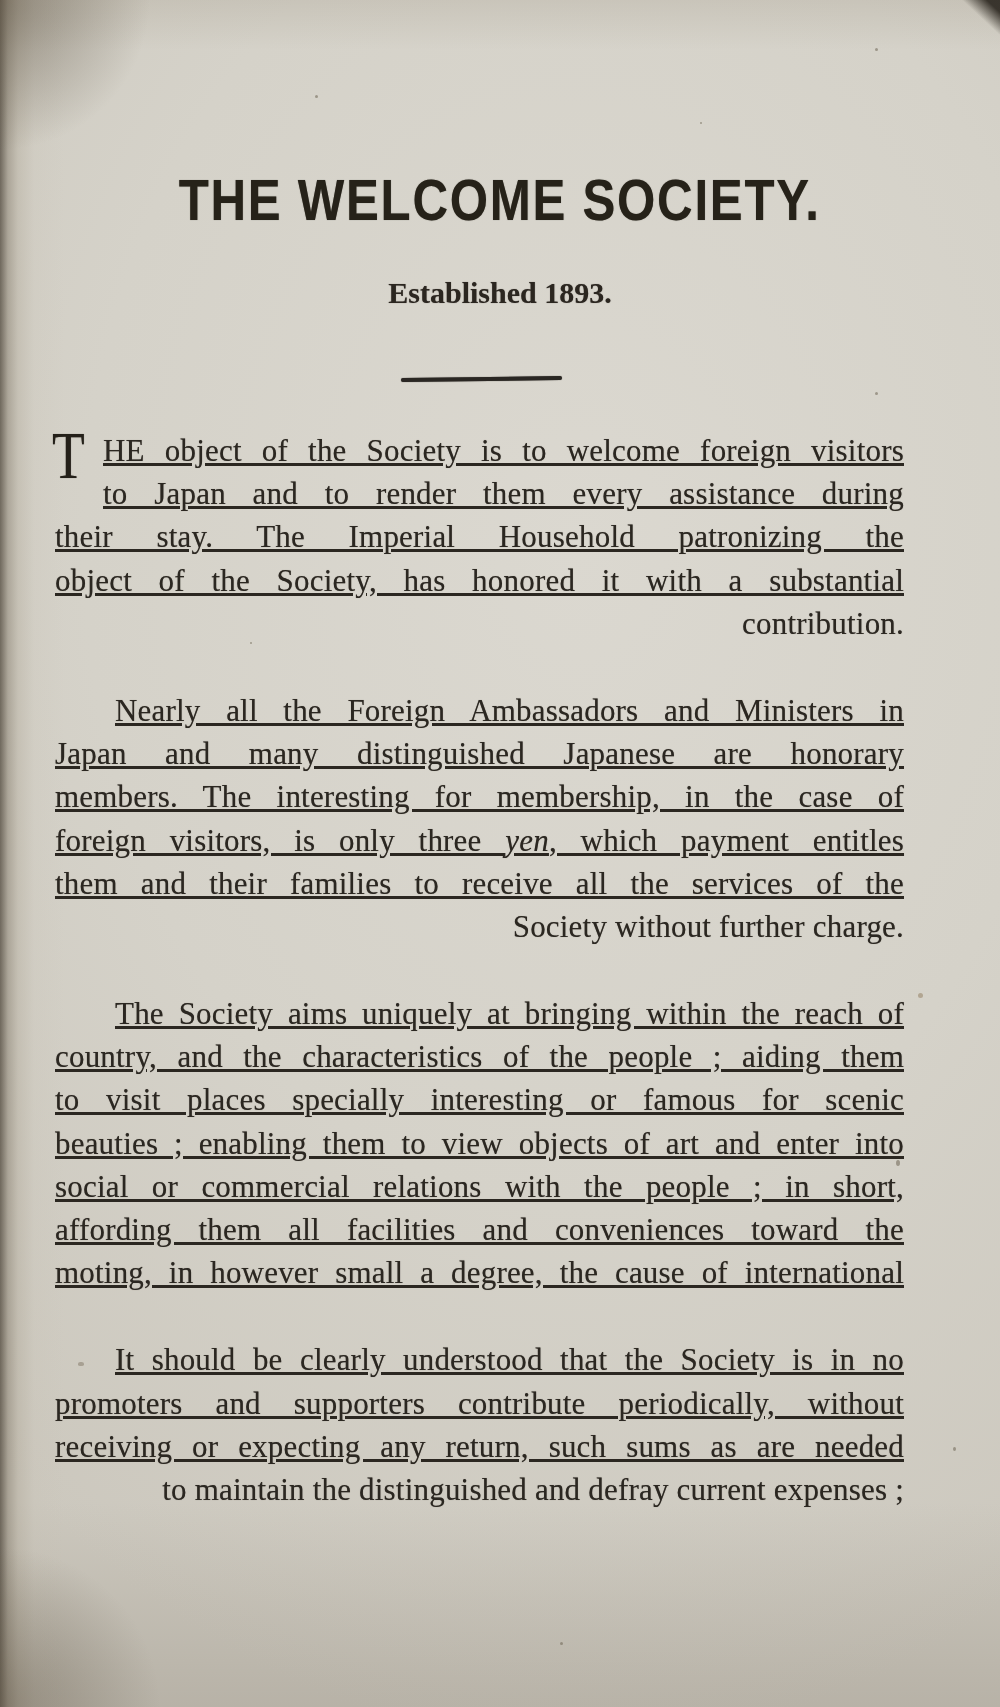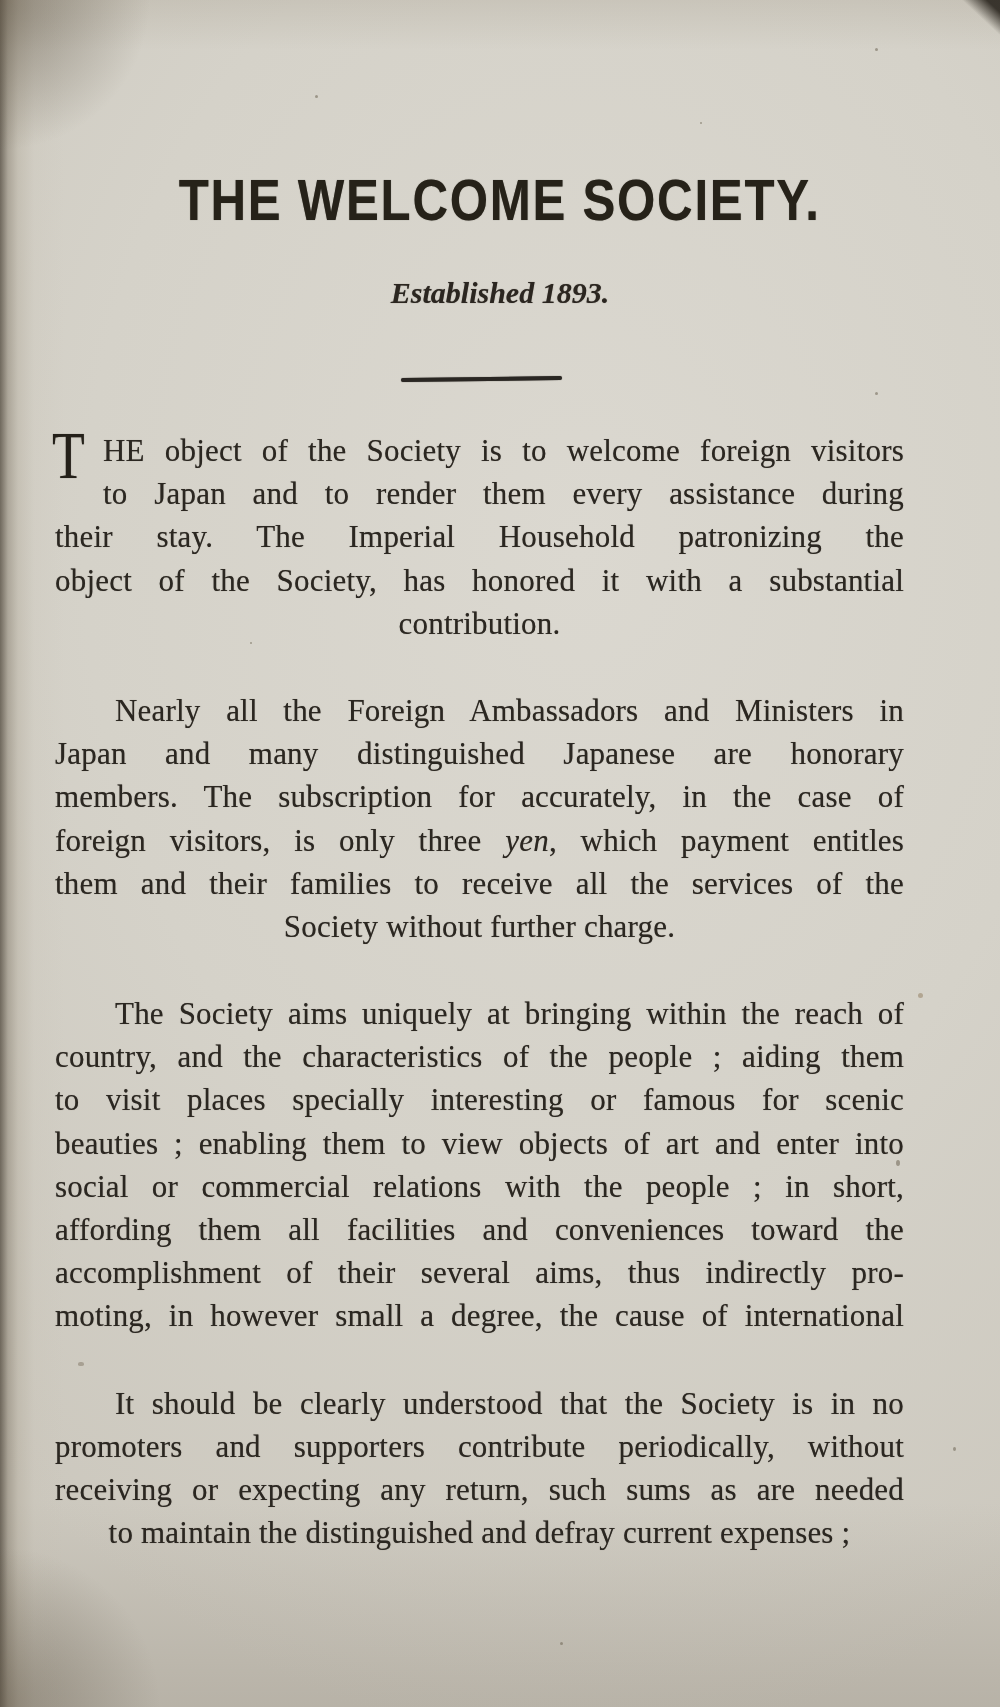--- a/index.html
+++ b/index.html
@@ -41,21 +41,20 @@
     letter-spacing: 2px;
     transform: scaleX(0.85);
     transform-origin: 50% 50%;
     color: #262219;
     text-shadow: 0 0 1px rgba(38,34,25,0.55);
   }
   .subtitle {
     position: absolute; top: 276px; left: 0; width: 1000px;
     text-align: center;
     font-family: "Liberation Serif", serif;
-    font-style: italic;
     font-weight: bold;
     font-size: 30px;
     line-height: 34px;
     color: #2b2620;
     text-shadow: 0 0 1px rgba(43,38,32,0.5);
   }
   .rule {
     position: absolute; top: 377px; left: 401px;
     width: 161px; height: 4px;
     background: #2a2723;
@@ -65,22 +64,22 @@
   }
   .body-text {
     position: absolute; top: 429px; left: 55px; width: 849px;
     font-size: 31px;
     line-height: 43.2px;
     letter-spacing: 0.2px;
     color: #2b2721;
     text-shadow: 0 0 0.7px rgba(43,39,33,0.55);
   }
   .ln { height: 43.2px; overflow: visible; white-space: normal; }
-  .j  { text-align: justify; text-align-last: justify; }
-  .end { text-align: center; }
+  .j  { text-align: justify; text-align-last: justify; text-decoration: underline; }
+  .end { text-align: right; }
   .ind { padding-left: 60px; margin-top: 44px; }
   .dc  { padding-left: 48px; }
   .it  { font-style: italic; }
   .drop-cap {
     position: absolute; top: -7px; left: -3px;
     display: inline-block;
     font-size: 67px;
     line-height: 67px;
     font-weight: normal;
     transform: scaleX(0.8);
@@ -121,34 +120,33 @@
       <div class="ln j dc">HE object of the Society is to welcome foreign visitors</div>
       <div class="ln j dc">to Japan and to render them every assistance during</div>
       <div class="ln j">their stay. The Imperial Household patronizing the</div>
       <div class="ln j">object of the Society, has honored it with a substantial</div>
       <div class="ln end">contribution.</div>
     </div>
 
     <div>
       <div class="ln j ind">Nearly all the Foreign Ambassadors and Ministers in</div>
       <div class="ln j">Japan and many distinguished Japanese are honorary</div>
-      <div class="ln j">members. The subscription for accurately, in the case of</div>
+      <div class="ln j">members. The interesting for membership, in the case of</div>
       <div class="ln j"><span>foreign visitors, is only three </span><span class="it">yen</span><span>, which payment entitles</span></div>
       <div class="ln j">them and their families to receive all the services of the</div>
       <div class="ln end">Society without further charge.</div>
     </div>
 
     <div>
       <div class="ln j ind">The Society aims uniquely at bringing within the reach of</div>
       <div class="ln j">country, and the characteristics of the people ; aiding them</div>
       <div class="ln j">to visit places specially interesting or famous for scenic</div>
       <div class="ln j">beauties ; enabling them to view objects of art and enter into</div>
       <div class="ln j">social or commercial relations with the people ; in short,</div>
       <div class="ln j">affording them all facilities and conveniences toward the</div>
-      <div class="ln j">accomplishment of their several aims, thus indirectly pro-</div>
       <div class="ln j">moting, in however small a degree, the cause of international</div>
     </div>
 
     <div>
       <div class="ln j ind">It should be clearly understood that the Society is in no</div>
       <div class="ln j">promoters and supporters contribute periodically, without</div>
       <div class="ln j">receiving or expecting any return, such sums as are needed</div>
       <div class="ln end">to maintain the distinguished and defray current expenses ;</div>
     </div>
 

